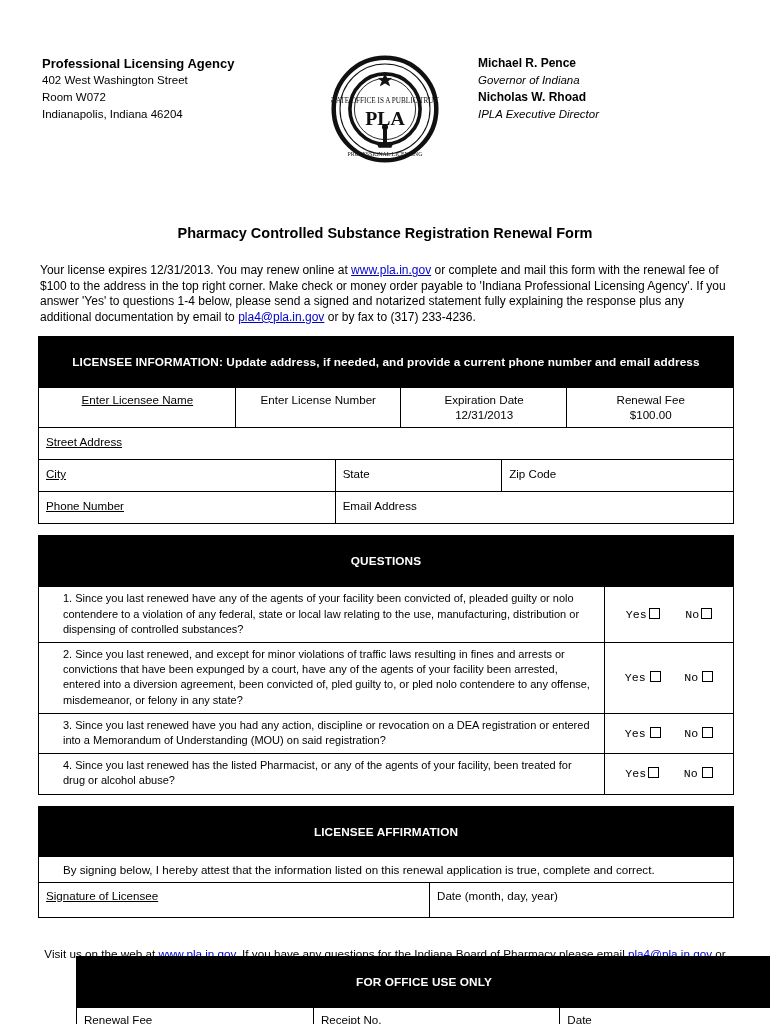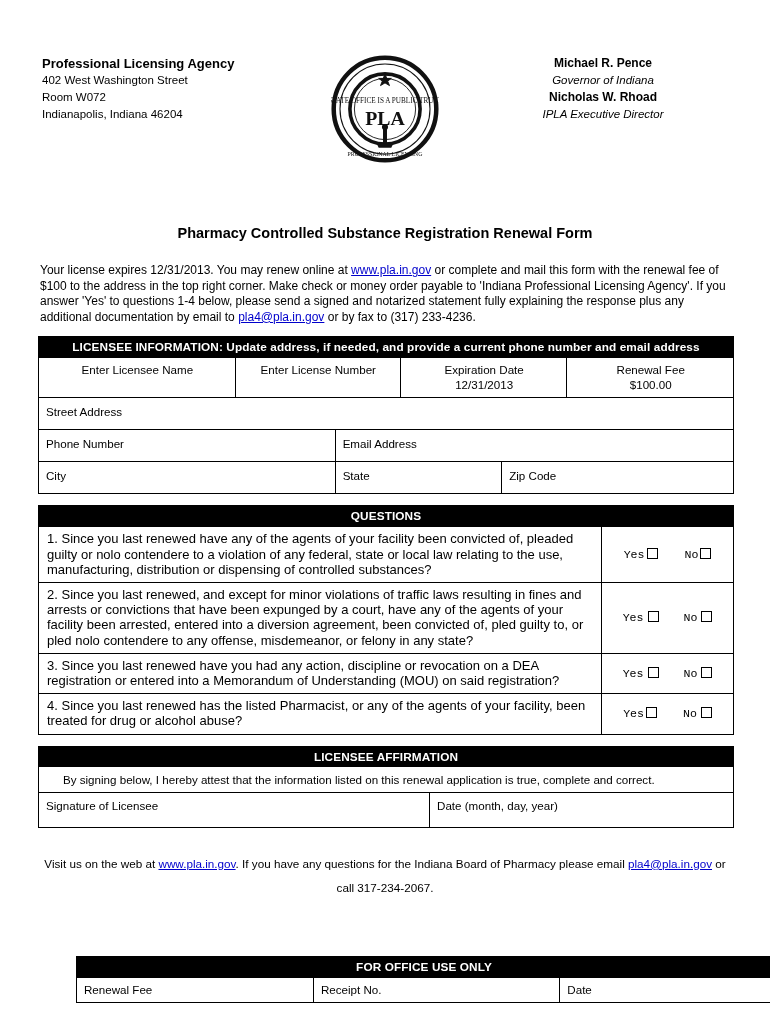--- a/index.html
+++ b/index.html
@@ -34,21 +34,21 @@
     line-height: 17px;
     width: 250px;
   }
   .hdr-left .agency {
     font-weight: bold;
     font-size: 13px;
   }
   .hdr-right {
     font-size: 11.5px;
     line-height: 17px;
-    text-align: center;
+    text-align: left;
     width: 250px;
   }
   .hdr-right .name { font-weight: bold; font-size: 12px; }
   .hdr-right .title { font-style: italic; }
   .seal-wrap {
     width: 120px;
     display: flex;
     justify-content: center;
     padding-top: 0px;
   }
@@ -83,35 +83,35 @@
     width: 694px;
     font-size: 11.6px;
   }
   .section-top { margin-top: 11px; }
   .barhead {
     background: #000;
     color: #fff;
     font-weight: bold;
     text-align: center;
     font-size: 11.8px;
-    padding: 3px 0;
+    padding: 18px 0;
     letter-spacing: 0.1px;
   }
   .row {
     display: flex;
     border-top: 1.2px solid #000;
   }
   .row:first-child { border-top: none; }
   .cell {
     padding: 5px 6px 5px 7px;
     box-sizing: border-box;
     border-left: 1.2px solid #000;
     min-height: 26px;
   }
-  .cell:first-child { border-left: none; }
+  .cell:first-child { border-left: none; text-decoration: underline; }
   .cell.center { text-align: center; }
   .cell.tall { min-height: 31px; padding-top: 7px; }
   .cell-2line { line-height: 15px; text-align: center; padding-top: 4px; }
 
   
   .li-r1 .c1 { width: 28.2%; }
   .li-r1 .c2 { width: 23.8%; }
   .li-r1 .c3 { width: 24.0%; }
   .li-r1 .c4 { width: 24.0%; }
   .li-r2 .c1 { width: 100%; }
@@ -125,21 +125,22 @@
   .q-row {
     display: flex;
     border-top: 1.2px solid #000;
     align-items: stretch;
   }
   .q-text {
     width: 81%;
     padding: 4px 8px 5px 8px;
     box-sizing: border-box;
     line-height: 15.2px;
-    font-size: 13px;
+    font-size: 11px;
+    margin-left: 16px;
   }
   .q-text .qnum { }
   .q-ans {
     width: 19%;
     border-left: 1.2px solid #000;
     box-sizing: border-box;
     display: flex;
     align-items: center;
     justify-content: space-around;
     font-size: 11.6px;
@@ -251,38 +252,38 @@
         <div>$100.00</div>
       </div>
     </div>
 
     <div class="row li-r2">
       <div class="cell c1 tall">
         <span>Street Address</span>
       </div>
     </div>
 
+    <div class="row li-r3">
+      <div class="cell c1 tall">
+        <span>City</span>
+      </div>
+      <div class="cell c2 tall">
+        <span>State</span>
+      </div>
+      <div class="cell c3 tall">
+        <span>Zip Code</span>
+      </div>
+    </div>
+
     <div class="row li-r4">
       <div class="cell c1 tall">
         <span>Phone Number</span>
       </div>
       <div class="cell c2 tall">
         <span>Email Address</span>
-      </div>
-    </div>
-
-    <div class="row li-r3">
-      <div class="cell c1 tall">
-        <span>City</span>
-      </div>
-      <div class="cell c2 tall">
-        <span>State</span>
-      </div>
-      <div class="cell c3 tall">
-        <span>Zip Code</span>
       </div>
     </div>
   </div>
 
   <div class="tbl section-top">
     <div class="barhead">QUESTIONS</div>
 
     <div class="q-row">
       <div class="q-text">
         <span class="qnum">1.</span>

